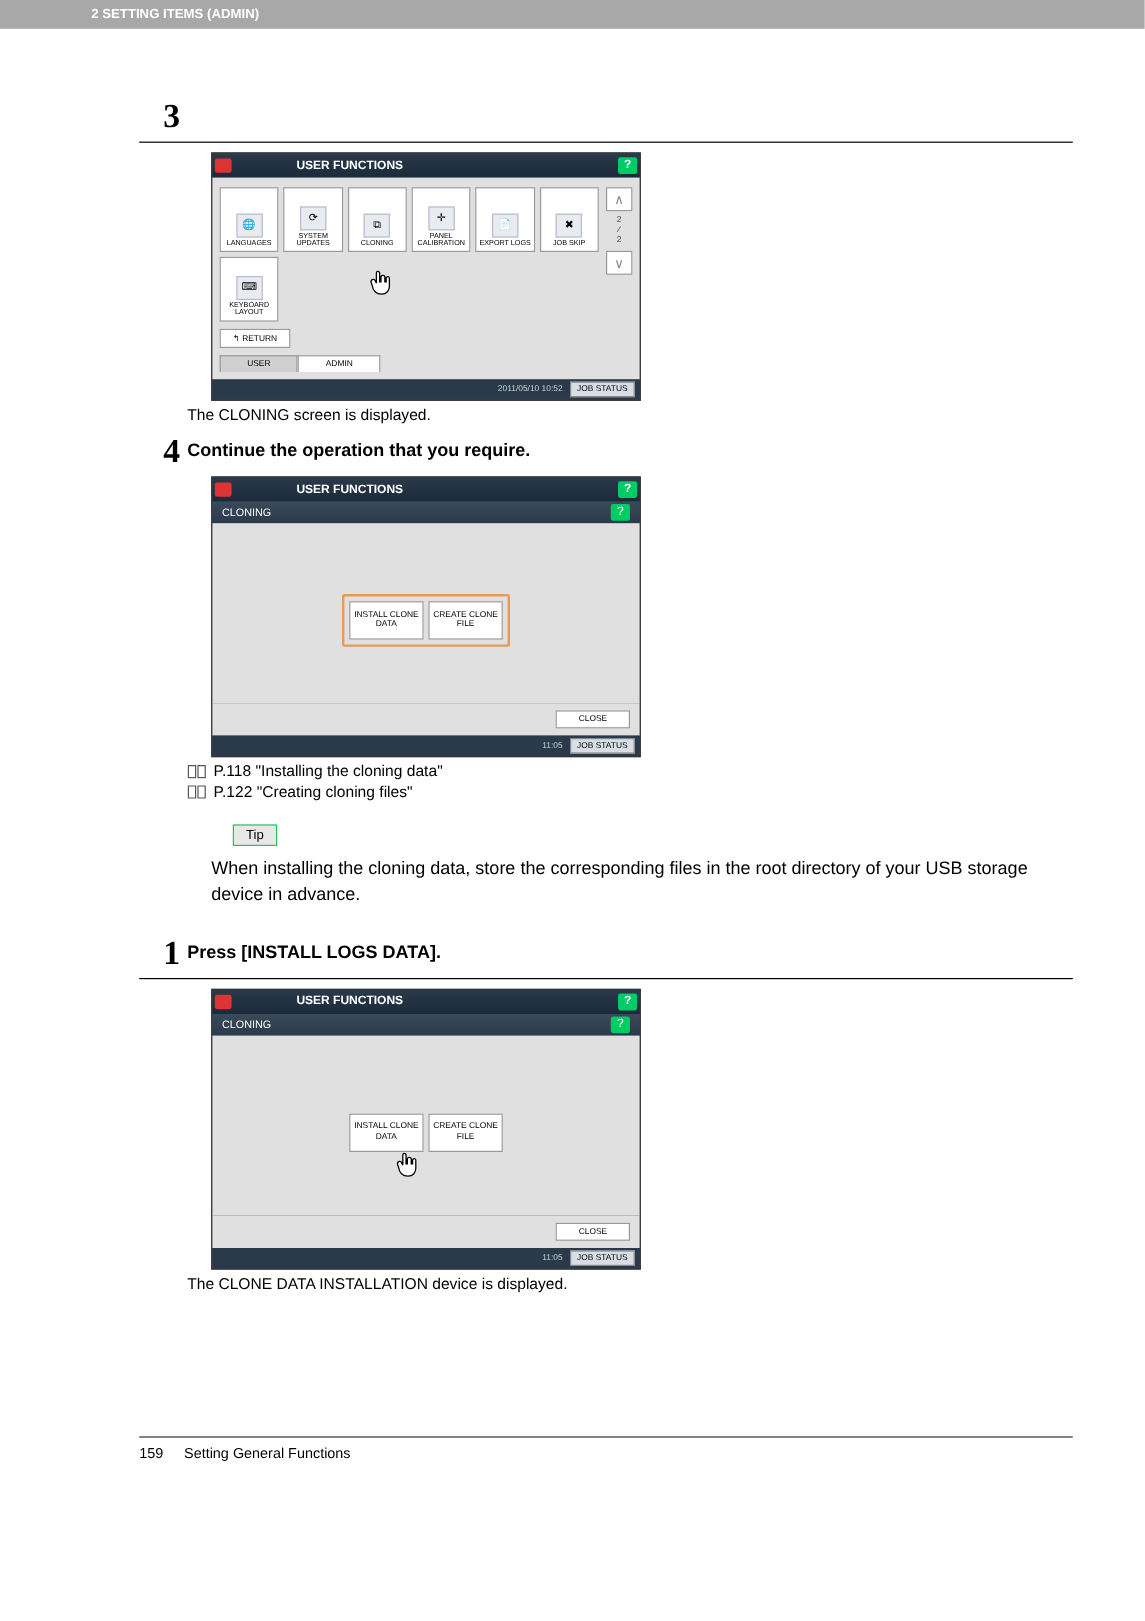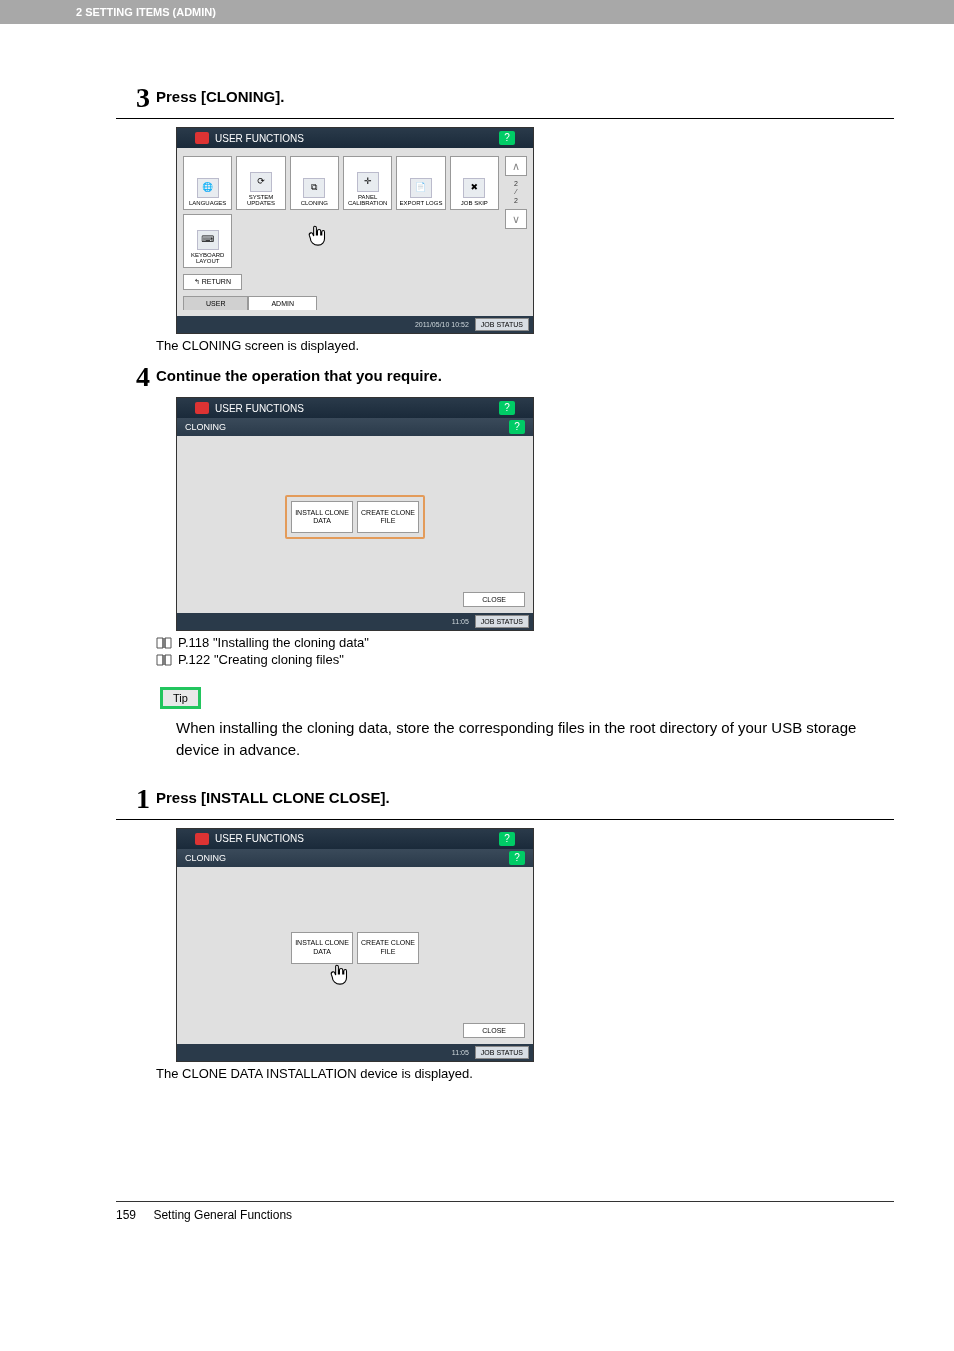--- a/index.html
+++ b/index.html
@@ -6,27 +6,27 @@
   body { font-family: Arial, Helvetica, sans-serif; background: #fff; width: 954px; }
   .top-bar { background: #a8a8a8; color: #fff; font-size: 11px; font-weight: bold; padding: 6px 0 6px 76px; }
   .page-content { padding: 60px 60px 20px 116px; }
   .step { display: flex; align-items: flex-start; margin-bottom: 6px; }
   .step-num { font-family: Georgia, 'Times New Roman', serif; font-size: 28px; font-weight: bold; width: 34px; text-align: right; flex-shrink: 0; margin-right: 6px; line-height: 1; }
   .step-text { font-size: 15px; font-weight: bold; padding-top: 4px; flex: 1; }
   .divider-step { border-bottom: 1px solid #000; margin-bottom: 8px; }
   .body-text { font-size: 13px; margin-left: 40px; margin-top: 4px; margin-bottom: 10px; }
   .ref-row { display: flex; align-items: center; margin-left: 40px; font-size: 13px; margin-bottom: 2px; }
   .ref-icon { width: 16px; height: 12px; margin-right: 6px; flex-shrink: 0; }
-  .tip-label { display: inline-block; background: #e8e8e8; border: 3px solid #22c55e; font-size: 11px; padding: 2px 10px; margin-left: 44px; margin-top: 18px; margin-bottom: 8px; }
+  .tip-label { display: inline-block; background: #e8e8e8; border: 1px solid #22c55e; font-size: 11px; padding: 2px 10px; margin-left: 78px; margin-top: 18px; margin-bottom: 8px; }
   .tip-body { font-size: 15px; margin-left: 60px; margin-bottom: 24px; line-height: 1.45; }
   .section-head { font-size: 15px; font-weight: bold; border-bottom: 1px solid #000; padding-bottom: 2px; margin-bottom: 14px; }
 
   
   .screen { width: 358px; margin-left: 60px; margin-bottom: 4px; border: 1px solid #333; background: #3a4a5a; position: relative; }
-  .scr-title { display: flex; align-items: center; background: linear-gradient(to bottom, #2a3a4a, #1a2a3a); color: #fff; font-size: 10px; font-weight: normal; padding: 3px 18px; }
+  .scr-title { display: flex; align-items: center; background: linear-gradient(to bottom, #2a3a4a, #1a2a3a); color: #fff; font-size: 10px; font-weight: bold; padding: 3px 2px; gap: 48px; }
   .scr-title .t-icon { width: 14px; height: 12px; background: #d33; border-radius: 2px; margin-right: 6px; flex-shrink: 0; }
   .scr-title .help { margin-left: auto; width: 16px; height: 14px; background: #0c6; color: #fff; text-align: center; font-size: 10px; line-height: 14px; border-radius: 2px; }
   .scr-sub { background: linear-gradient(to bottom, #3a4a5a, #2a3a4a); color: #fff; font-size: 9px; padding: 2px 8px; display: flex; align-items: center; justify-content: space-between; }
   .scr-sub .help { width: 16px; height: 14px; background: #0c6; color: #fff; text-align: center; font-size: 10px; line-height: 14px; border-radius: 2px; }
   .scr-body { background: #e0e0e0; padding: 8px 6px 6px 6px; position: relative; }
   .scr-foot { display: flex; justify-content: flex-end; align-items: center; background: #2a3a4a; padding: 2px 4px; gap: 6px; }
   .scr-foot .ts { color: #cfd8dc; font-size: 7px; line-height: 1; text-align: right; }
   .scr-foot .jobstatus { background: #d8dee4; font-size: 7px; padding: 2px 5px; border: 1px solid #888; }
 
   
@@ -59,21 +59,20 @@
 <body>
 
 <div class="top-bar">2 SETTING ITEMS (ADMIN)</div>
 
 <div class="page-content">
 
   
   <div class="divider-step">
     <div class="step">
       <div class="step-num">3</div>
-      <div class="step-text">Press [CLONING].</div>
     </div>
   </div>
 
   <div class="screen">
     <div class="scr-title">
       <div class="t-icon"></div>
       <span>USER FUNCTIONS</span>
       <div class="help">?</div>
     </div>
     <div class="scr-body">
@@ -178,21 +177,21 @@
   </div>
 
   <div class="tip-label">Tip</div>
   <div class="tip-body">When installing the cloning data, store the corresponding files in the root directory of your USB storage device in advance.</div>
 
   
 
   <div class="divider-step">
     <div class="step">
       <div class="step-num">1</div>
-      <div class="step-text">Press [INSTALL CLONE CLOSE].</div>
+      <div class="step-text">Press [INSTALL LOGS DATA].</div>
     </div>
   </div>
 
   <div class="screen">
     <div class="scr-title">
       <div class="t-icon"></div>
       <span>USER FUNCTIONS</span>
       <div class="help">?</div>
     </div>
     <div class="scr-sub">

